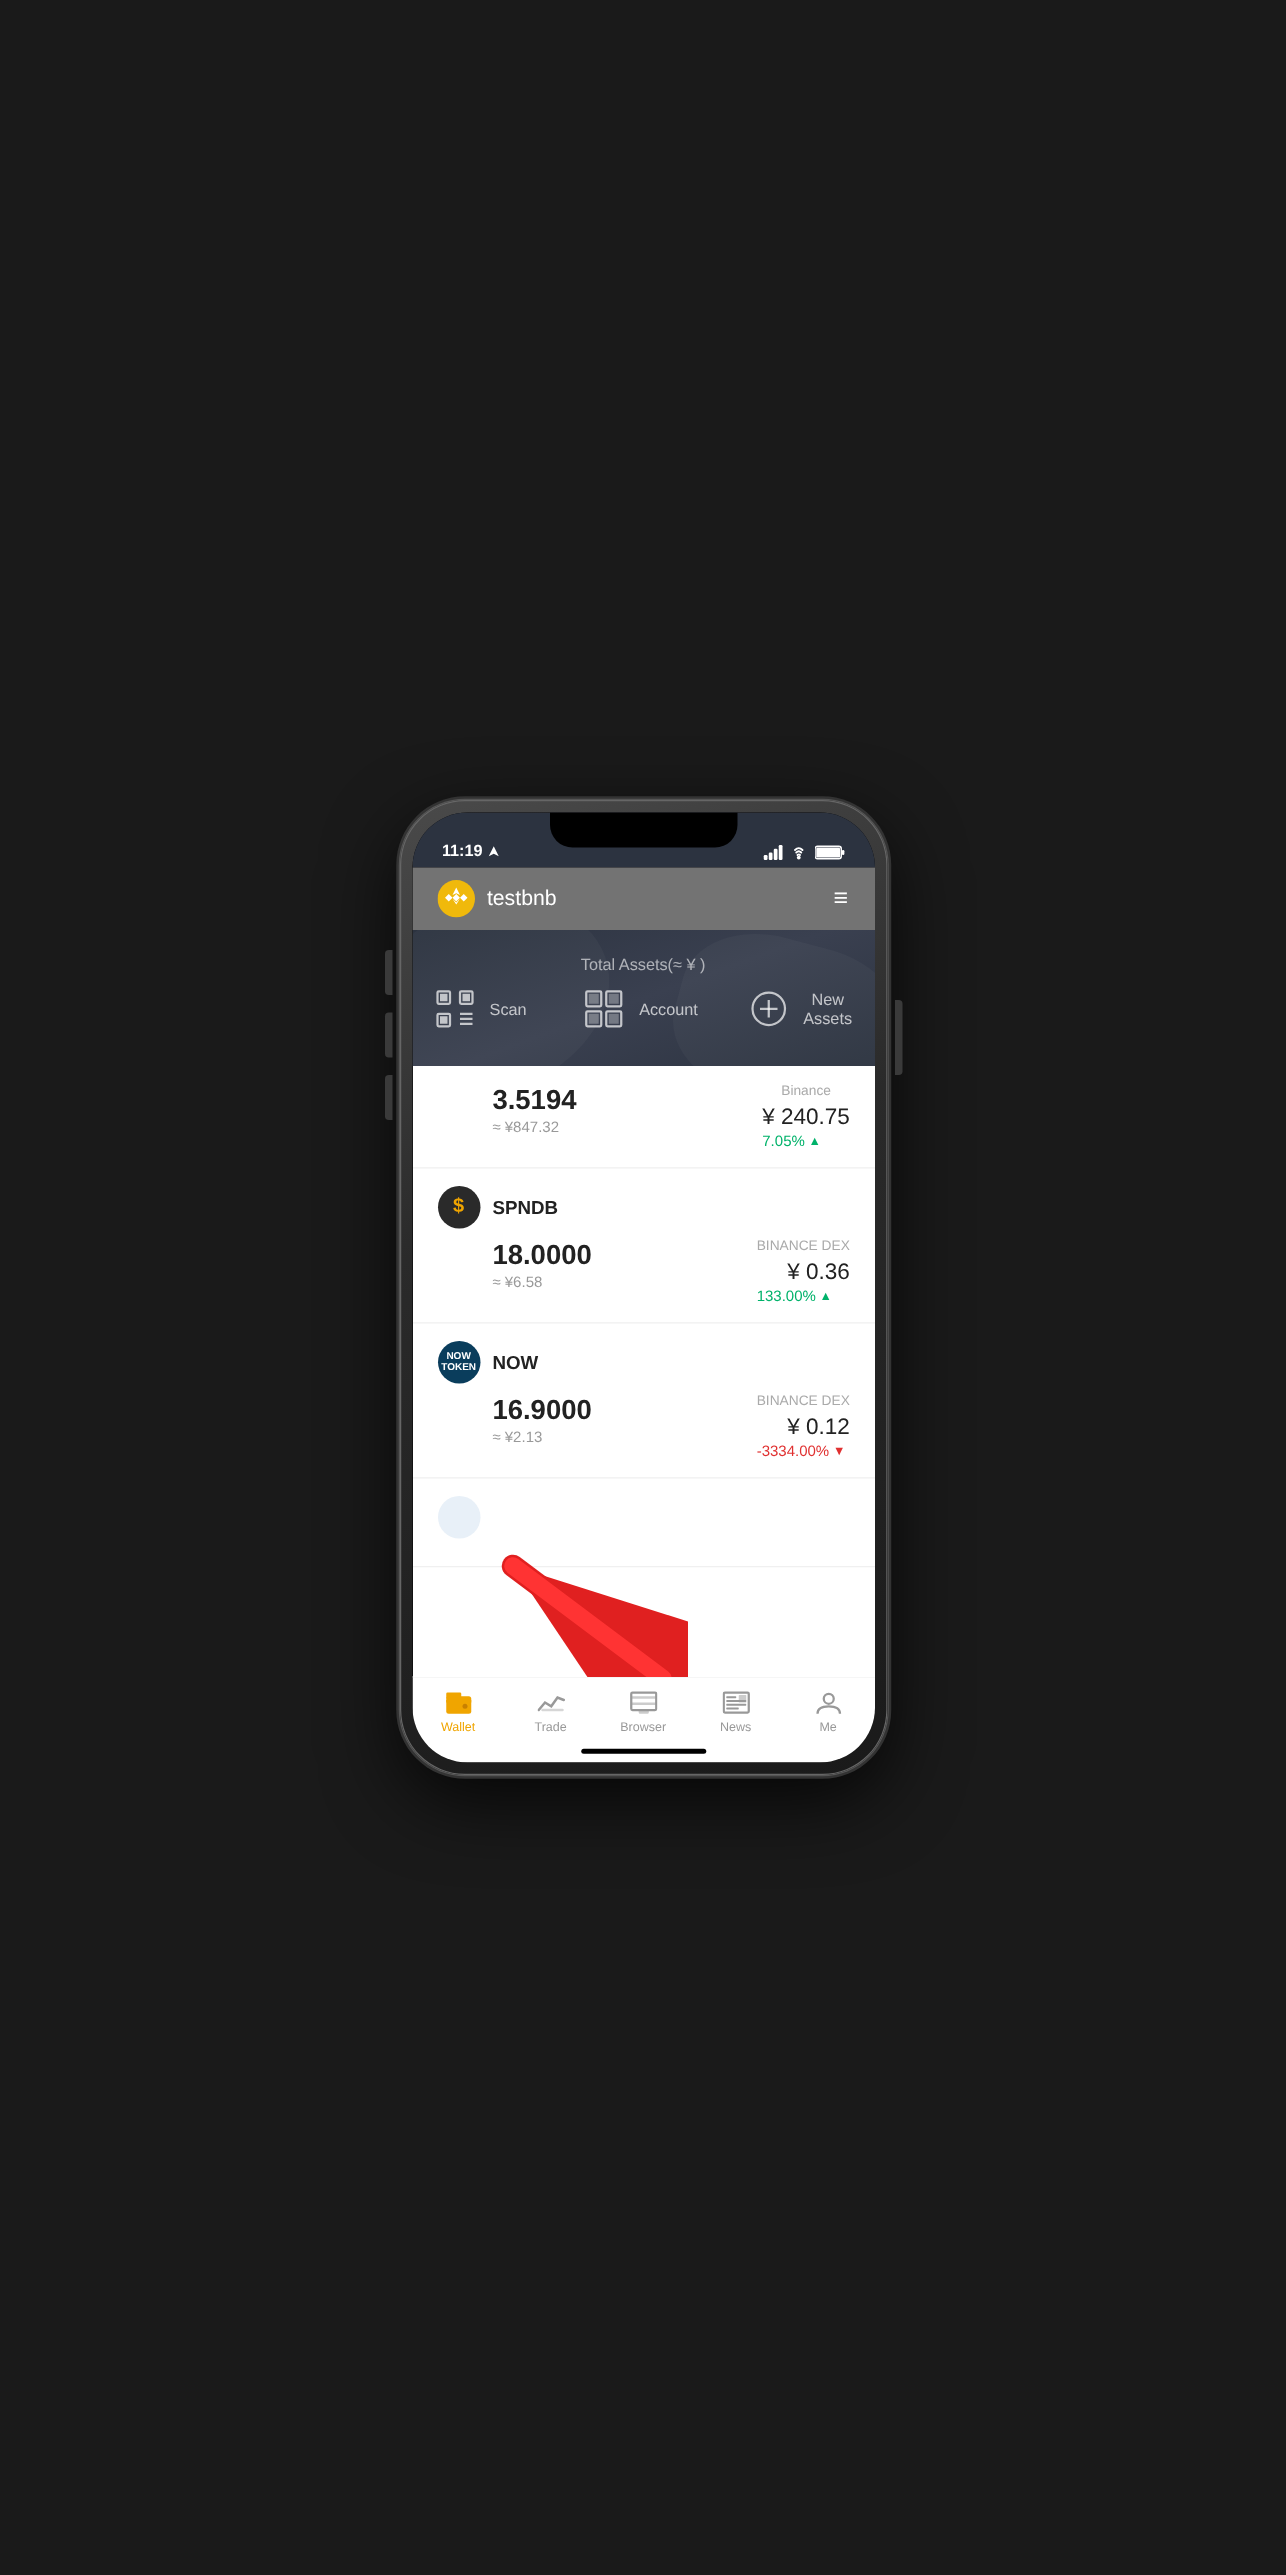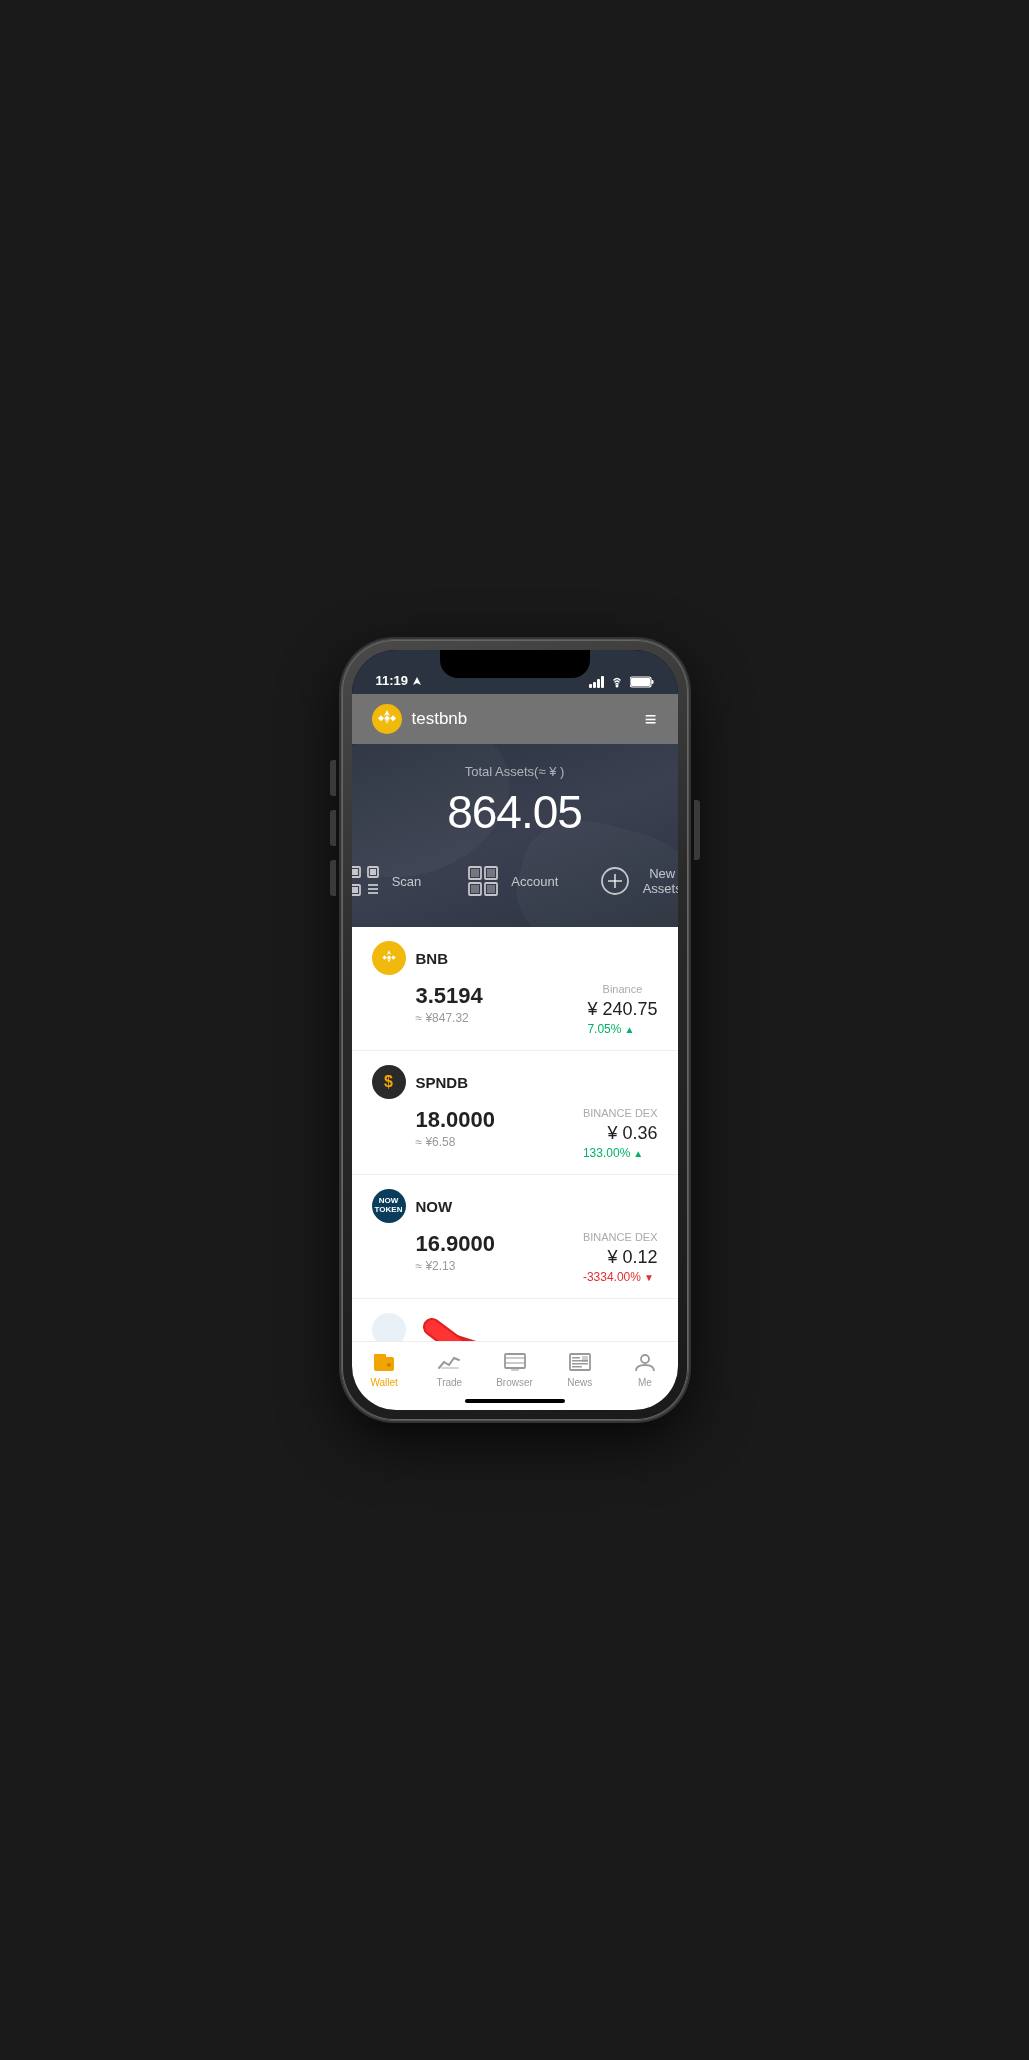--- a/index.html
+++ b/index.html
@@ -5,21 +5,21 @@
     * { margin: 0; padding: 0; box-sizing: border-box; }
     body {
       background: #1a1a1a;
       display: flex;
       justify-content: center;
       align-items: center;
       min-height: 100vh;
       font-family: -apple-system, BlinkMacSystemFont, 'Helvetica Neue', sans-serif;
     }
     .phone-outer {
-      width: 346px;
+      width: 390px;
       height: 780px;
       background: linear-gradient(160deg, #4a4a4a 0%, #2a2a2a 40%, #1a1a1a 100%);
       border-radius: 52px;
       padding: 10px;
       box-shadow: 0 0 0 1px #555, 0 0 0 3px #333, 0 20px 60px rgba(0,0,0,0.8), inset 0 0 0 1px #666;
       position: relative;
     }
     .phone-inner {
       width: 100%;
       height: 100%;
@@ -367,21 +367,20 @@
             <polygon points="20,24 24,20 20,26 16,20" fill="white"></polygon>
             <polygon points="16,19 20,15 24,19 20,23" fill="white"></polygon>
           </svg>
           <span class="app-title">testbnb</span>
         </div>
         <div class="menu-icon">≡</div>
       </div>
 
       <div class="hero">
         <div class="total-label">Total Assets(≈ ¥ )</div>
-        <div class="total-value">864.05</div>
         <div class="action-buttons">
           <div class="action-btn">
             <div class="action-icon">
               <svg width="32" height="32" viewBox="0 0 32 32">
                 <rect x="2" y="2" width="10" height="10" rx="1" stroke="rgba(255,255,255,0.7)" stroke-width="1.8" fill="none"></rect>
                 <rect x="20" y="2" width="10" height="10" rx="1" stroke="rgba(255,255,255,0.7)" stroke-width="1.8" fill="none"></rect>
                 <rect x="2" y="20" width="10" height="10" rx="1" stroke="rgba(255,255,255,0.7)" stroke-width="1.8" fill="none"></rect>
                 <rect x="4" y="4" width="6" height="6" fill="rgba(255,255,255,0.7)"></rect>
                 <rect x="22" y="4" width="6" height="6" fill="rgba(255,255,255,0.7)"></rect>
                 <rect x="4" y="22" width="6" height="6" fill="rgba(255,255,255,0.7)"></rect>
@@ -429,32 +428,20 @@
                 <polygon points="0 0, 10 3.5, 0 7" fill="#e02020"></polygon>
               </marker>
             </defs>
 
             <line x1="140" y1="110" x2="20" y2="20" stroke="#e02020" stroke-width="18" stroke-linecap="round" marker-end="url(#arrowhead)"></line>
             <line x1="140" y1="110" x2="20" y2="20" stroke="#ff3333" stroke-width="14" stroke-linecap="round"></line>
           </svg>
         </div>
 
         <div class="asset-item">
-          <div class="asset-header">
-            <div class="asset-icon" style="background:#f0b90b;">
-              <svg width="22" height="22" viewBox="0 0 40 40">
-                <polygon points="20,6 24,14 20,12 16,14" fill="white"></polygon>
-                <polygon points="12,15 16,19 12,23 8,19" fill="white"></polygon>
-                <polygon points="28,15 32,19 28,23 24,19" fill="white"></polygon>
-                <polygon points="20,24 24,20 20,28 16,20" fill="white"></polygon>
-                <polygon points="16,19 20,15 24,19 20,23" fill="white"></polygon>
-              </svg>
-            </div>
-            <span class="asset-name">BNB</span>
-          </div>
           <div class="asset-details">
             <div>
               <div class="asset-balance">3.5194</div>
               <div class="asset-cny">≈ ¥847.32</div>
             </div>
             <div class="asset-right">
               <div class="asset-exchange">Binance</div>
               <div class="asset-price">¥ 240.75</div>
               <div class="asset-change change-up">
                 7.05% <span class="arrow-up">▲</span>

